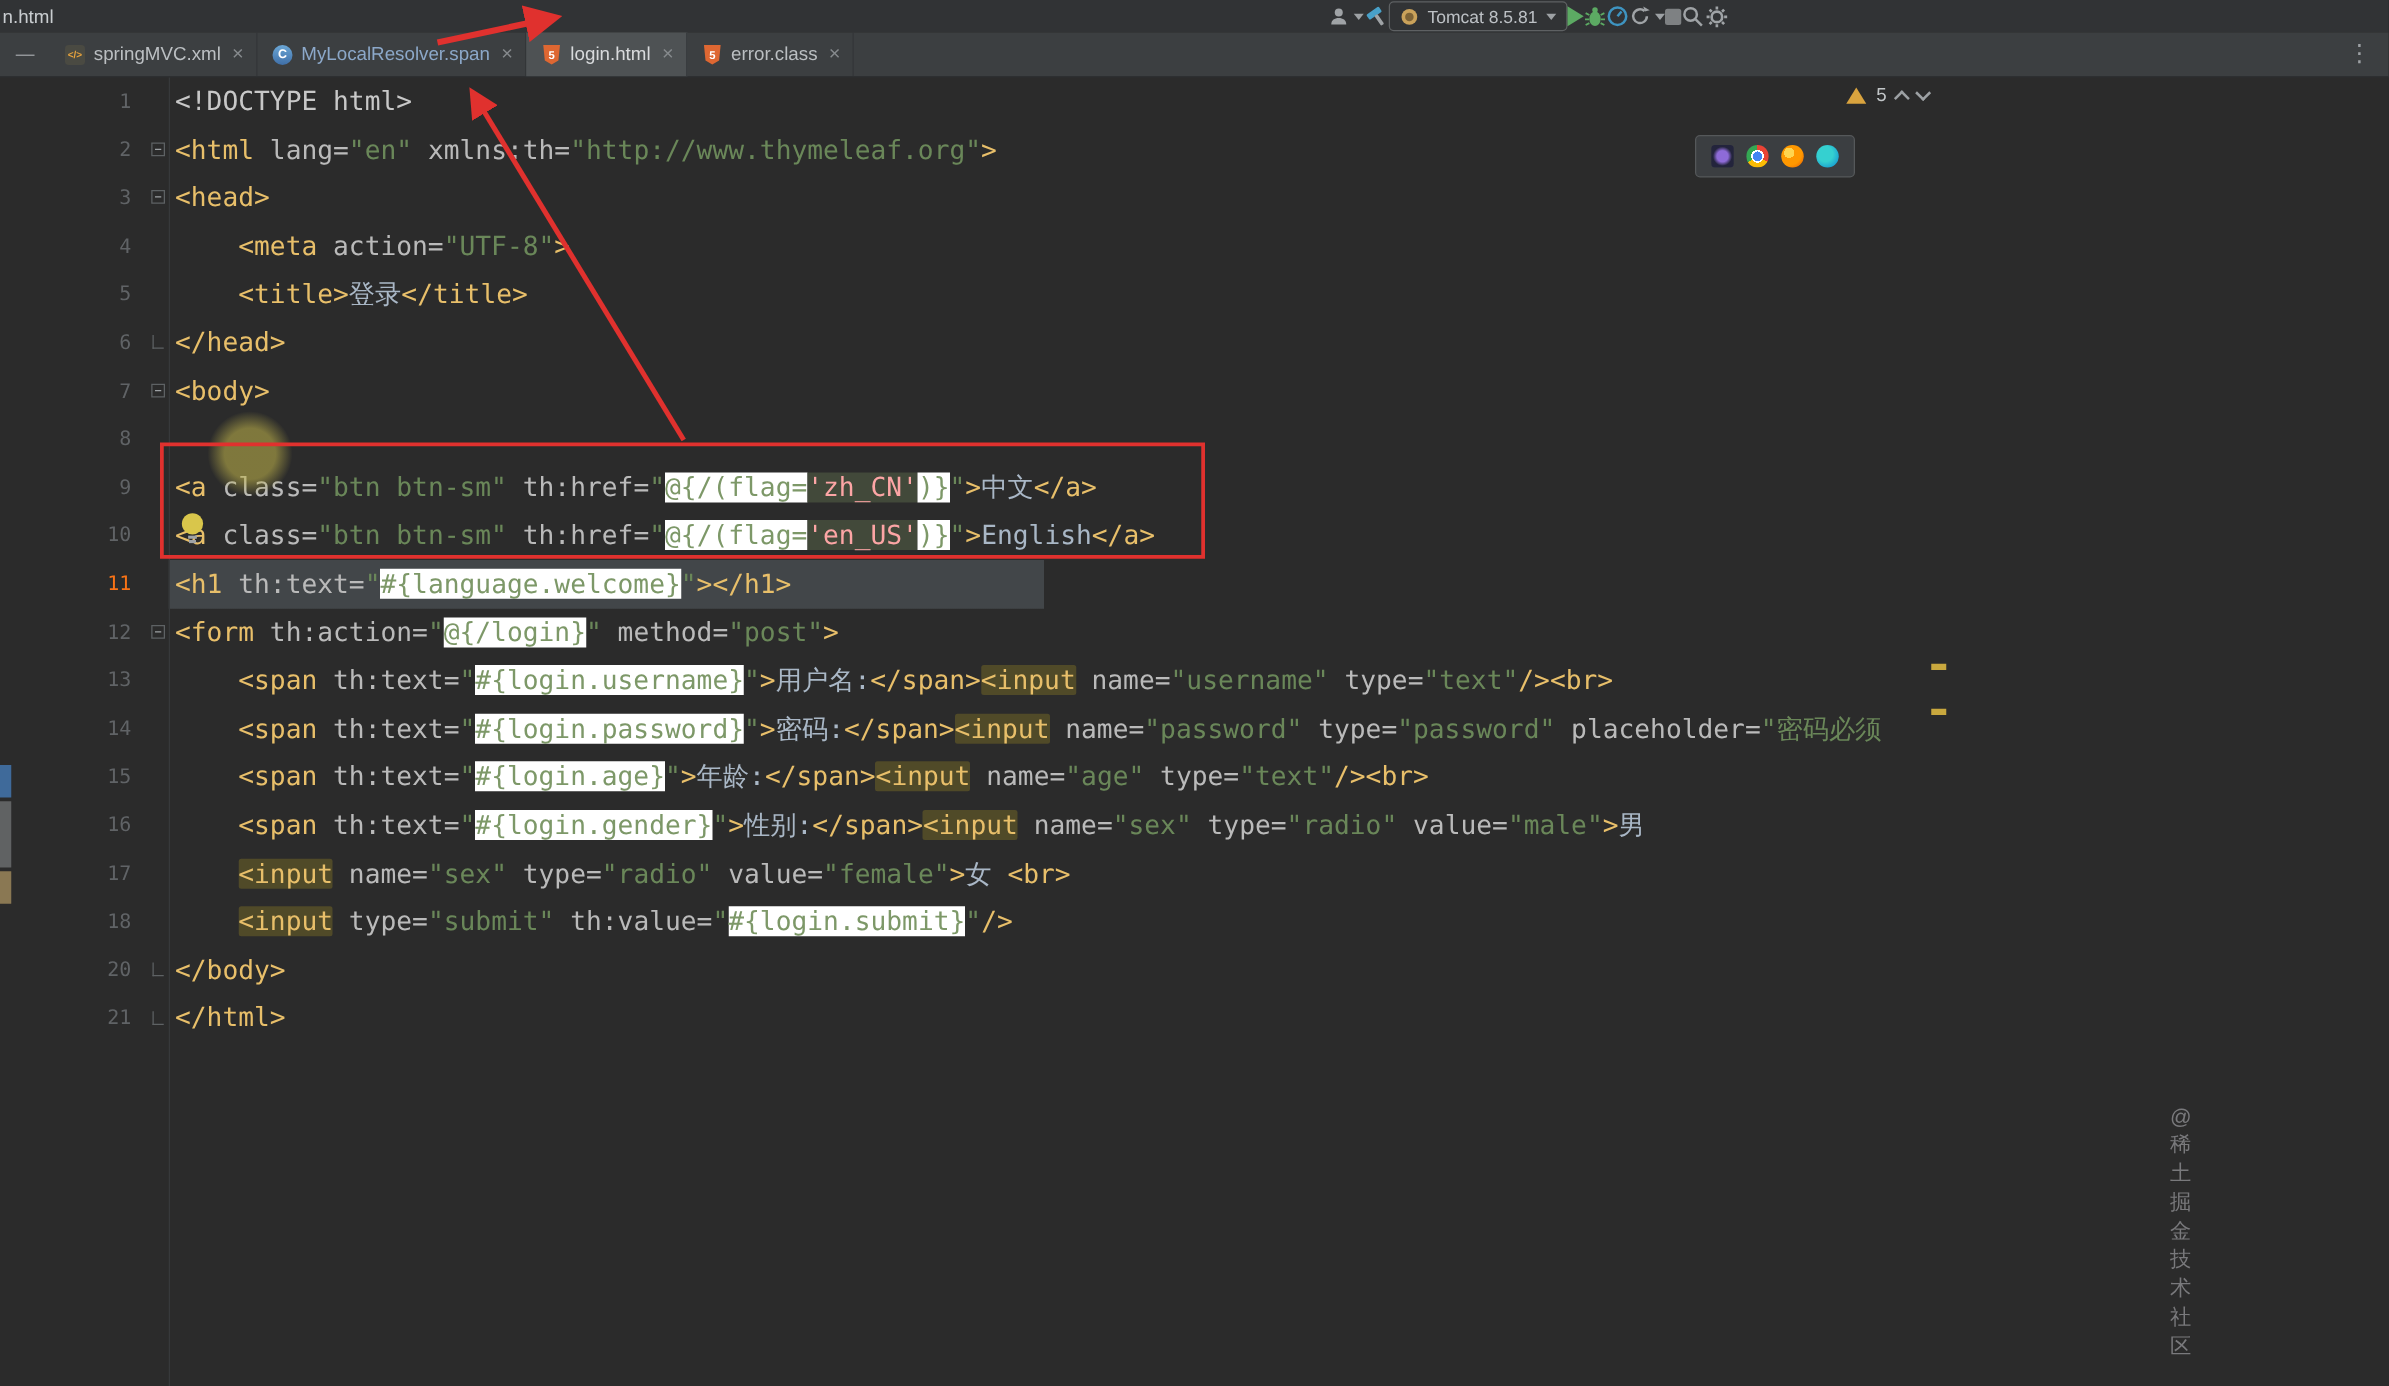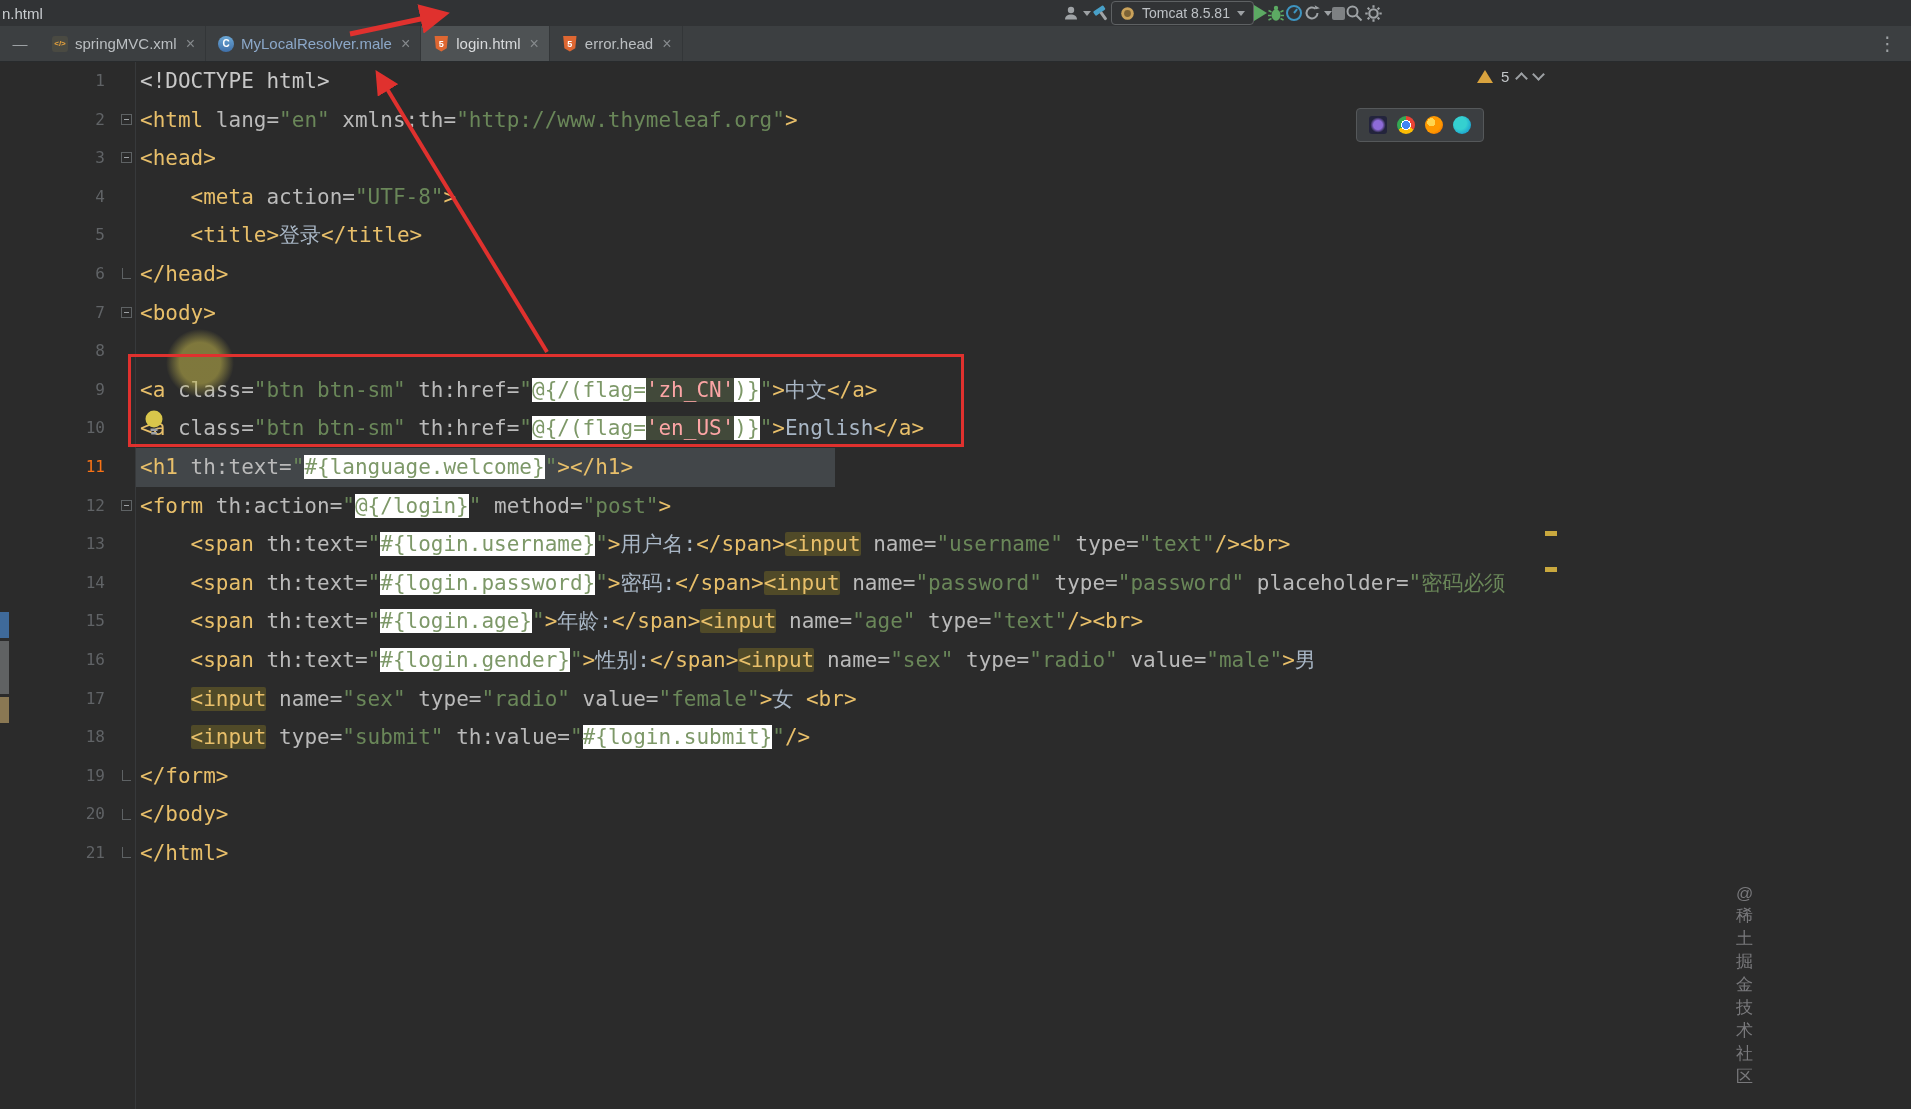--- a/index.html
+++ b/index.html
@@ -172,31 +172,31 @@
   <div class="tabbar">
     <span class="tab-dash">—</span>
     <div class="tabs">
         <div class="tab">
           <span class="fi fi-xml">&lt;/&gt;</span>
           <span class="tab-label">springMVC.xml</span>
           <span class="tab-close">×</span>
         </div>
         <div class="tab mod">
           <span class="fi fi-java">C</span>
-          <span class="tab-label">MyLocalResolver.male</span>
+          <span class="tab-label">MyLocalResolver.span</span>
           <span class="tab-close">×</span>
         </div>
         <div class="tab sel">
           <span class="fi fi-html">5</span>
           <span class="tab-label">login.html</span>
           <span class="tab-close">×</span>
         </div>
         <div class="tab">
           <span class="fi fi-html">5</span>
-          <span class="tab-label">error.head</span>
+          <span class="tab-label">error.class</span>
           <span class="tab-close">×</span>
         </div>
       </div>
     <span class="tab-more">⋮</span>
   </div>
 
   <div class="editor">
     <div class="gutter-sep"></div>
     <div>
         <div class="line"><div class="gut">1</div><div class="code"><span class="c-meta">&lt;!DOCTYPE html&gt;</span></div></div>
@@ -210,21 +210,20 @@
         <div class="line"><div class="gut">9</div><div class="code"><span class="c-tag">&lt;a </span><span class="c-attr">class</span><span class="c-attr">=</span><span class="c-str">"btn btn-sm"</span><span class="c-plain"> </span><span class="c-attr">th:href</span><span class="c-attr">=</span><span class="c-str">"</span><span class="c-expr">@{/(flag=</span><span class="c-exprs">'zh_CN'</span><span class="c-expr">)}</span><span class="c-str">"</span><span class="c-tag">&gt;</span><span class="c-text">中文</span><span class="c-tag">&lt;/a&gt;</span></div></div>
         <div class="line"><div class="gut">10</div><div class="code"><span class="c-tag">&lt;a </span><span class="c-attr">class</span><span class="c-attr">=</span><span class="c-str">"btn btn-sm"</span><span class="c-plain"> </span><span class="c-attr">th:href</span><span class="c-attr">=</span><span class="c-str">"</span><span class="c-expr">@{/(flag=</span><span class="c-exprs">'en_US'</span><span class="c-expr">)}</span><span class="c-str">"</span><span class="c-tag">&gt;</span><span class="c-text">English</span><span class="c-tag">&lt;/a&gt;</span></div></div>
         <div class="line hl"><div class="gut cur">11</div><div class="code"><span class="c-tag">&lt;h1 </span><span class="c-attr">th:text</span><span class="c-attr">=</span><span class="c-str">"</span><span class="c-expr">#{language.welcome}</span><span class="c-str">"</span><span class="c-tag">&gt;&lt;/h1&gt;</span></div></div>
         <div class="line"><div class="gut">12<span class="fold-s"></span></div><div class="code"><span class="c-tag">&lt;form </span><span class="c-attr">th:action</span><span class="c-attr">=</span><span class="c-str">"</span><span class="c-expr">@{/login}</span><span class="c-str">"</span><span class="c-plain"> </span><span class="c-attr">method</span><span class="c-attr">=</span><span class="c-str">"post"</span><span class="c-tag">&gt;</span></div></div>
         <div class="line"><div class="gut">13</div><div class="code"><span class="c-plain">    </span><span class="c-tag">&lt;span </span><span class="c-attr">th:text</span><span class="c-attr">=</span><span class="c-str">"</span><span class="c-expr">#{login.username}</span><span class="c-str">"</span><span class="c-tag">&gt;</span><span class="c-text">用户名:</span><span class="c-tag">&lt;/span&gt;</span><span class="c-warn">&lt;input</span><span class="c-plain"> </span><span class="c-attr">name</span><span class="c-attr">=</span><span class="c-str">"username"</span><span class="c-plain"> </span><span class="c-attr">type</span><span class="c-attr">=</span><span class="c-str">"text"</span><span class="c-tag">/&gt;&lt;br&gt;</span></div></div>
         <div class="line"><div class="gut">14</div><div class="code"><span class="c-plain">    </span><span class="c-tag">&lt;span </span><span class="c-attr">th:text</span><span class="c-attr">=</span><span class="c-str">"</span><span class="c-expr">#{login.password}</span><span class="c-str">"</span><span class="c-tag">&gt;</span><span class="c-text">密码:</span><span class="c-tag">&lt;/span&gt;</span><span class="c-warn">&lt;input</span><span class="c-plain"> </span><span class="c-attr">name</span><span class="c-attr">=</span><span class="c-str">"password"</span><span class="c-plain"> </span><span class="c-attr">type</span><span class="c-attr">=</span><span class="c-str">"password"</span><span class="c-plain"> </span><span class="c-attr">placeholder</span><span class="c-attr">=</span><span class="c-str">"密码必须</span></div></div>
         <div class="line"><div class="gut">15</div><div class="code"><span class="c-plain">    </span><span class="c-tag">&lt;span </span><span class="c-attr">th:text</span><span class="c-attr">=</span><span class="c-str">"</span><span class="c-expr">#{login.age}</span><span class="c-str">"</span><span class="c-tag">&gt;</span><span class="c-text">年龄:</span><span class="c-tag">&lt;/span&gt;</span><span class="c-warn">&lt;input</span><span class="c-plain"> </span><span class="c-attr">name</span><span class="c-attr">=</span><span class="c-str">"age"</span><span class="c-plain"> </span><span class="c-attr">type</span><span class="c-attr">=</span><span class="c-str">"text"</span><span class="c-tag">/&gt;&lt;br&gt;</span></div></div>
         <div class="line"><div class="gut">16</div><div class="code"><span class="c-plain">    </span><span class="c-tag">&lt;span </span><span class="c-attr">th:text</span><span class="c-attr">=</span><span class="c-str">"</span><span class="c-expr">#{login.gender}</span><span class="c-str">"</span><span class="c-tag">&gt;</span><span class="c-text">性别:</span><span class="c-tag">&lt;/span&gt;</span><span class="c-warn">&lt;input</span><span class="c-plain"> </span><span class="c-attr">name</span><span class="c-attr">=</span><span class="c-str">"sex"</span><span class="c-plain"> </span><span class="c-attr">type</span><span class="c-attr">=</span><span class="c-str">"radio"</span><span class="c-plain"> </span><span class="c-attr">value</span><span class="c-attr">=</span><span class="c-str">"male"</span><span class="c-tag">&gt;</span><span class="c-text">男</span></div></div>
         <div class="line"><div class="gut">17</div><div class="code"><span class="c-plain">    </span><span class="c-warn">&lt;input</span><span class="c-plain"> </span><span class="c-attr">name</span><span class="c-attr">=</span><span class="c-str">"sex"</span><span class="c-plain"> </span><span class="c-attr">type</span><span class="c-attr">=</span><span class="c-str">"radio"</span><span class="c-plain"> </span><span class="c-attr">value</span><span class="c-attr">=</span><span class="c-str">"female"</span><span class="c-tag">&gt;</span><span class="c-text">女 </span><span class="c-tag">&lt;br&gt;</span></div></div>
         <div class="line"><div class="gut">18</div><div class="code"><span class="c-plain">    </span><span class="c-warn">&lt;input</span><span class="c-plain"> </span><span class="c-attr">type</span><span class="c-attr">=</span><span class="c-str">"submit"</span><span class="c-plain"> </span><span class="c-attr">th:value</span><span class="c-attr">=</span><span class="c-str">"</span><span class="c-expr">#{login.submit}</span><span class="c-str">"</span><span class="c-tag">/&gt;</span></div></div>
-        <div class="line"><div class="gut">19<span class="fold-e"></span></div><div class="code"><span class="c-tag">&lt;/form&gt;</span></div></div>
         <div class="line"><div class="gut">20<span class="fold-e"></span></div><div class="code"><span class="c-tag">&lt;/body&gt;</span></div></div>
         <div class="line"><div class="gut">21<span class="fold-e"></span></div><div class="code"><span class="c-tag">&lt;/html&gt;</span></div></div>
       </div>
   </div>
 
   <div class="edge-block" style="top:612px;height:26px;background:#3f6a9a"></div>
   <div class="edge-block" style="top:641px;height:53px;background:#606263"></div>
   <div class="edge-block" style="top:697px;height:26px;background:#8a7853"></div>
 
   <div class="inspections">

